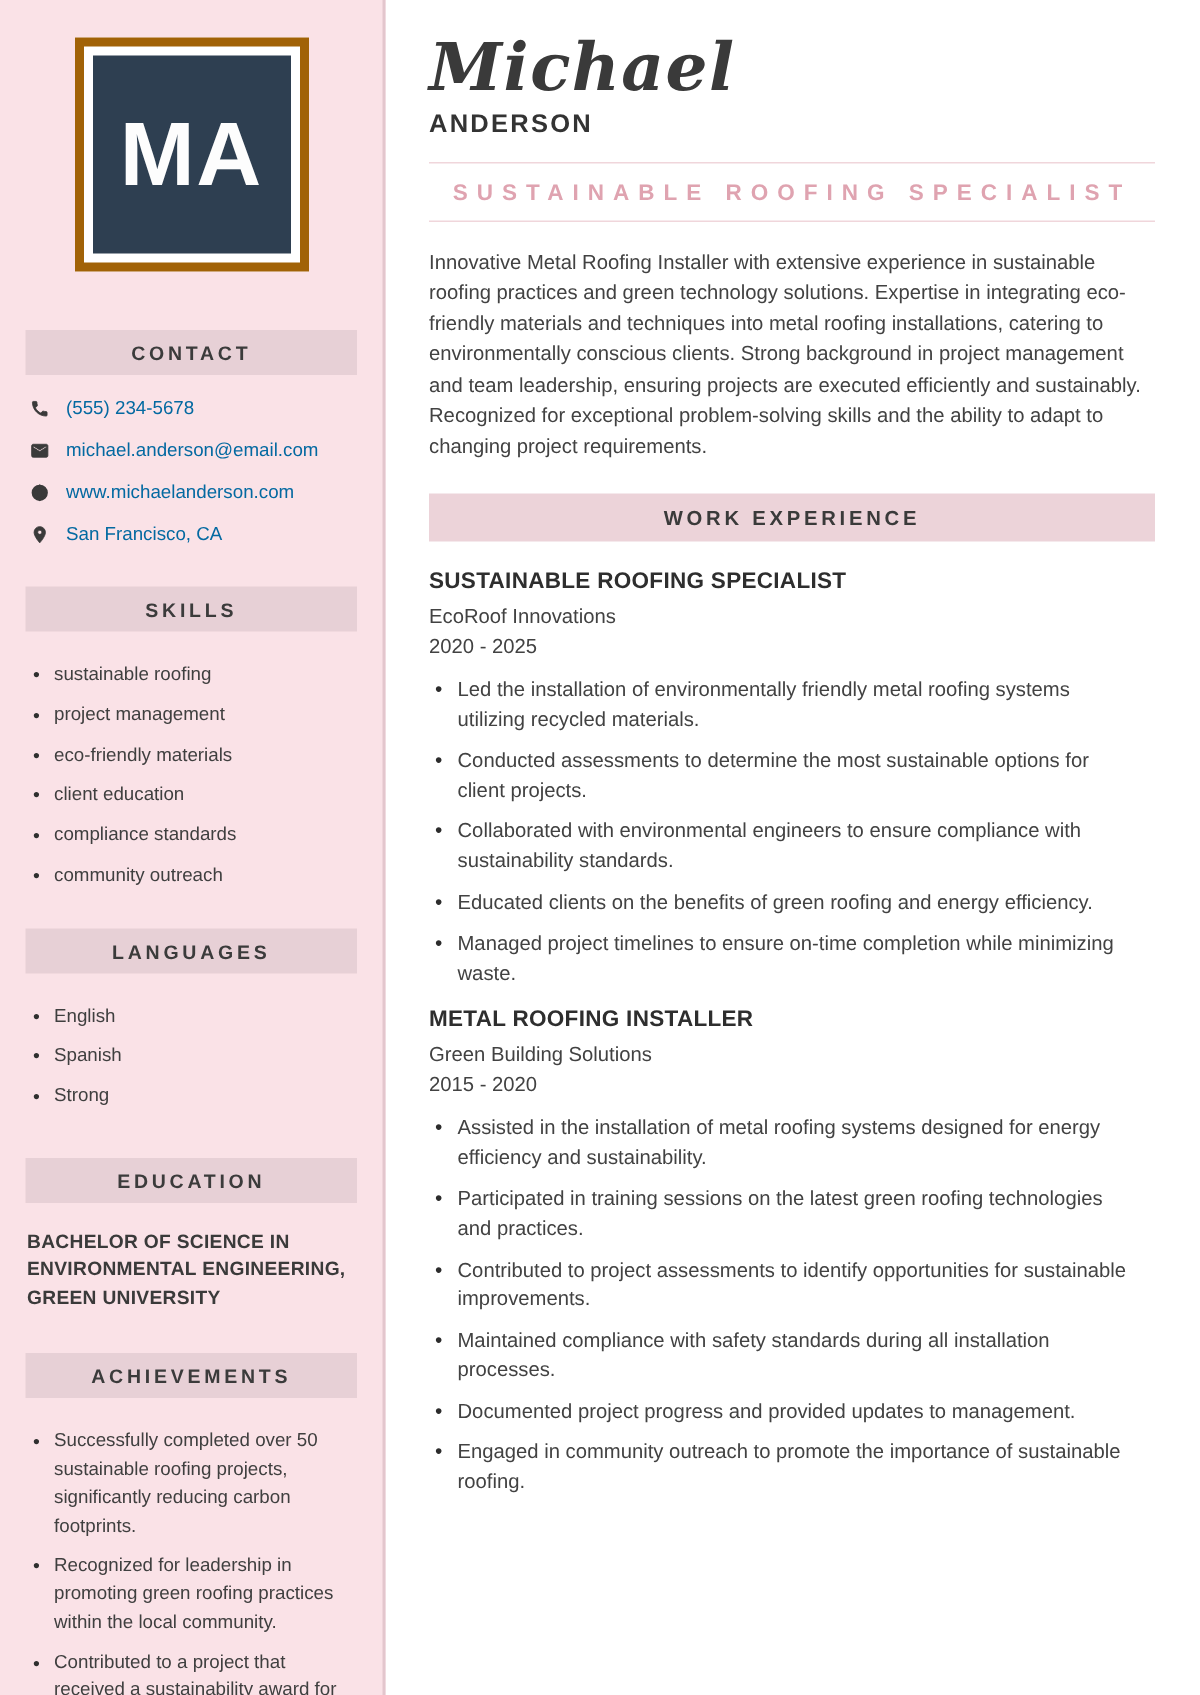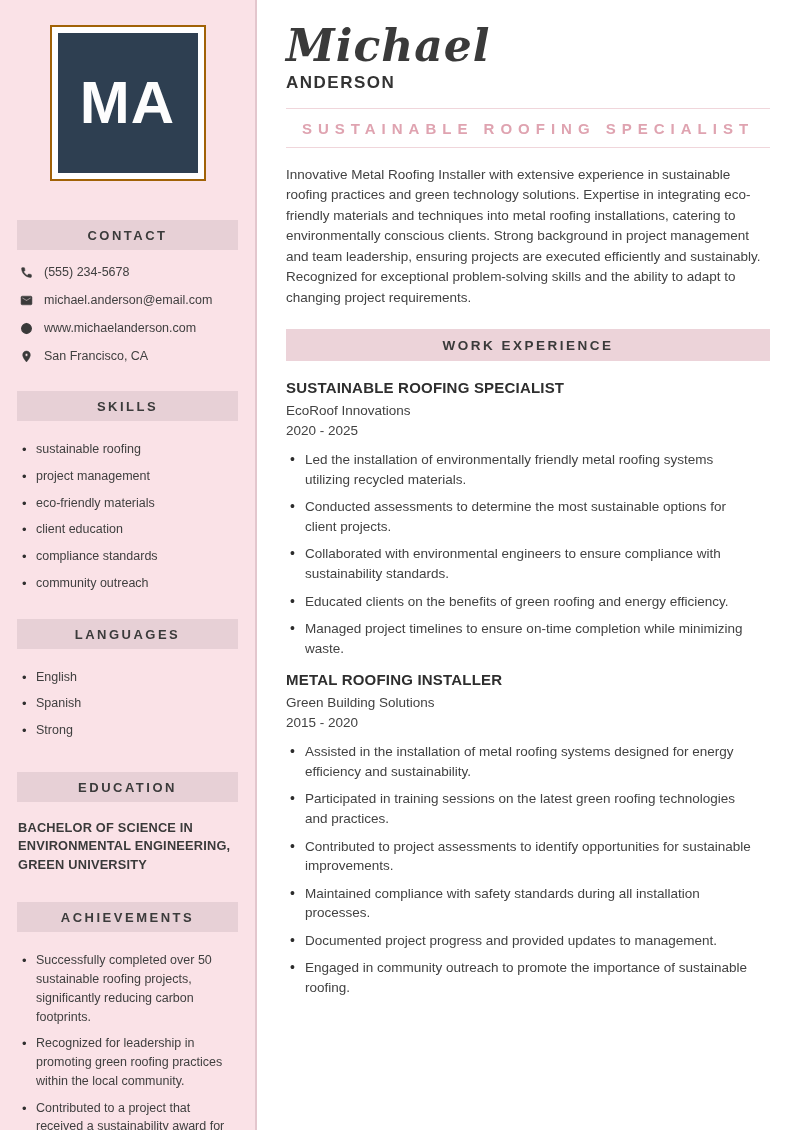--- a/index.html
+++ b/index.html
@@ -22,21 +22,21 @@
     background: #fae2e7;
     border-right: 2px solid #e3c6cd;
     padding-top: 25px;
     overflow: hidden;
   }
   .monogram-frame {
     width: 156px;
     height: 156px;
     margin: 0 auto;
     background: #ffffff;
-    border: 2px solid #a16207;
+    border: 6px solid #a16207;
     padding: 6px;
   }
   .monogram-box {
     width: 100%;
     height: 100%;
     background: #2e3f51;
     display: flex;
     align-items: center;
     justify-content: center;
   }
@@ -58,21 +58,21 @@
     color: #3b3b3b;
   }
   .contact-header { margin-top: 39px; }
   .contact-list { margin: 15px 17px 0 20px; }
   .contact-row {
     display: flex;
     align-items: center;
     gap: 11px;
     margin-bottom: 14px;
     font-size: 12.5px;
-    color: #404040;
+    color: #0369a1;
   }
   .contact-row svg { flex: 0 0 13px; width: 13px; height: 13px; fill: #3a3a3a; stroke: #3a3a3a; }
 
   .side-list { list-style: none; margin: 19px 17px 0 20px; }
   .side-list li {
     position: relative;
     padding-left: 16px;
     font-size: 12.5px;
     color: #3f3f3f;
     line-height: 1.5;

